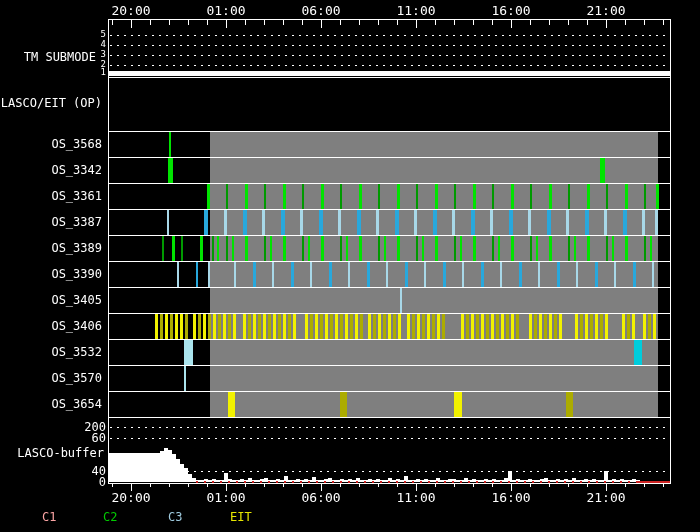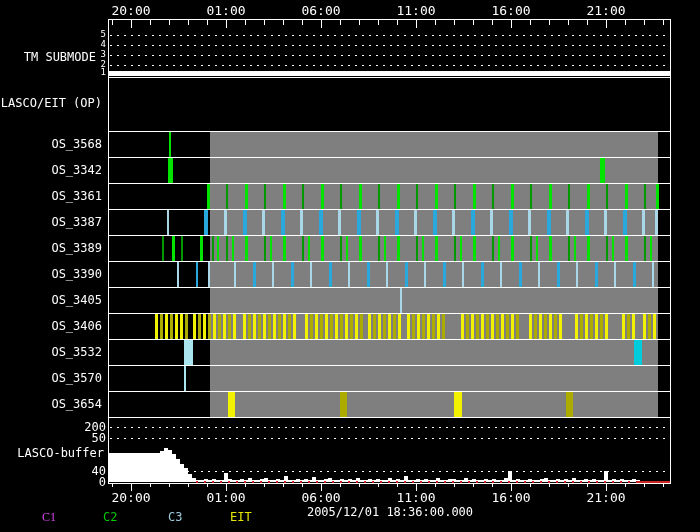--- a/index.html
+++ b/index.html
@@ -350,21 +350,21 @@
       <div class="abs" style="left: 184px; top: 366px; width: 2px; height: 25px; background: rgb(170, 228, 238);"></div>
       <div class="txt" style="left: 0px; top: 372px; width: 102px; text-align: right; font-size: 12px; color: rgb(255, 255, 255);">OS_3570</div>
       <div class="abs" style="left: 210px; top: 392px; width: 448px; height: 25px; background: rgb(127, 127, 127);"></div>
       <div class="abs" style="left: 228px; top: 392px; width: 7px; height: 25px; background: rgb(242, 242, 0);"></div>
       <div class="abs" style="left: 340px; top: 392px; width: 7px; height: 25px; background: rgb(172, 172, 0);"></div>
       <div class="abs" style="left: 454px; top: 392px; width: 8px; height: 25px; background: rgb(242, 242, 0);"></div>
       <div class="abs" style="left: 566px; top: 392px; width: 7px; height: 25px; background: rgb(172, 172, 0);"></div>
       <div class="txt" style="left: 0px; top: 398px; width: 102px; text-align: right; font-size: 12px; color: rgb(255, 255, 255);">OS_3654</div>
       <div class="txt" style="left: 0px; top: 447px; width: 104px; text-align: right; font-size: 12px; color: rgb(255, 255, 255);">LASCO-buffer</div>
       <div class="txt" style="left: 66px; top: 421px; width: 40px; text-align: right; font-size: 12px; color: rgb(255, 255, 255);">200</div>
-      <div class="txt" style="left: 66px; top: 432px; width: 40px; text-align: right; font-size: 12px; color: rgb(255, 255, 255);">50</div>
+      <div class="txt" style="left: 66px; top: 432px; width: 40px; text-align: right; font-size: 12px; color: rgb(255, 255, 255);">60</div>
       <div class="txt" style="left: 66px; top: 465px; width: 40px; text-align: right; font-size: 12px; color: rgb(255, 255, 255);">40</div>
       <div class="txt" style="left: 66px; top: 476px; width: 40px; text-align: right; font-size: 12px; color: rgb(255, 255, 255);">0</div>
       <div class="dot" style="left: 110px; top: 427px; width: 559px;"></div>
       <div class="dot" style="left: 110px; top: 438px; width: 559px;"></div>
       <div class="dot" style="left: 110px; top: 471px; width: 559px;"></div>
       <div class="abs" style="left: 108px; top: 453px; width: 4px; height: 29px; background: rgb(255, 255, 255);"></div>
       <div class="abs" style="left: 112px; top: 453px; width: 4px; height: 29px; background: rgb(255, 255, 255);"></div>
       <div class="abs" style="left: 116px; top: 453px; width: 4px; height: 29px; background: rgb(255, 255, 255);"></div>
       <div class="abs" style="left: 120px; top: 453px; width: 4px; height: 29px; background: rgb(255, 255, 255);"></div>
       <div class="abs" style="left: 124px; top: 453px; width: 4px; height: 29px; background: rgb(255, 255, 255);"></div>
@@ -494,20 +494,19 @@
       <div class="abs" style="left: 620px; top: 479px; width: 4px; height: 3px; background: rgb(255, 255, 255);"></div>
       <div class="abs" style="left: 624px; top: 480px; width: 4px; height: 2px; background: rgb(255, 255, 255);"></div>
       <div class="abs" style="left: 628px; top: 480px; width: 4px; height: 2px; background: rgb(255, 255, 255);"></div>
       <div class="abs" style="left: 632px; top: 479px; width: 4px; height: 3px; background: rgb(255, 255, 255);"></div>
       <div class="abs" style="left: 636px; top: 480px; width: 4px; height: 2px; background: rgb(255, 255, 255);"></div>
       <div class="reddot" style="left: 196px; top: 481px; width: 442px;"></div>
       <div class="abs" style="left: 638px; top: 481px; width: 32px; height: 2px; background: rgb(204, 34, 34);"></div>
     </div>
 
   <div class="legend">
-    <span class="legend-item" style="color: #d946ef; left: 42px; font-family: Liberation Serif, serif;">C1</span>
+    <span class="legend-item" style="color: #fca5a5; left: 42px;">C1</span>
     <span class="legend-item" style="color: rgb(0, 204, 0); left: 103px;">C2</span>
     <span class="legend-item" style="color: rgb(160, 204, 224); left: 168px;">C3</span>
     <span class="legend-item" style="color: rgb(230, 230, 0); left: 230px;">EIT</span>
   </div>
 
-  <div class="txt" style="left:280px;top:506px;width:220px;text-align:center;font-size:12px;">2005/12/01 18:36:00.000</div>
 </div>
 
 </body></html>

